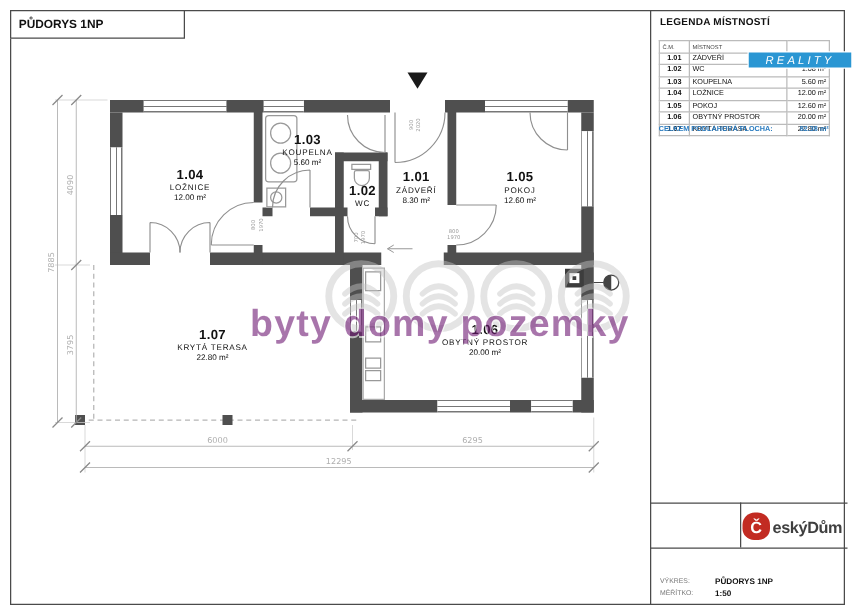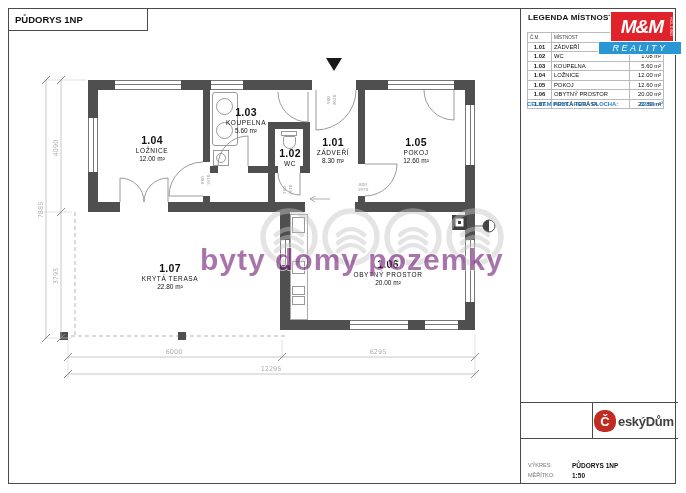--- a/index.html
+++ b/index.html
@@ -294,21 +294,20 @@
           <td>KRYTÁ TERASA</td>
           <td class="c-area">22.80 m²</td>
         </tr>
   </tbody>
     </table>
   <div class="abs legend-total">
     <span class="tv">82.38 m²</span>
     <span>CELKEM PODLAHOVÁ PLOCHA:</span>
   </div>
 
-  <div class="abs mm-red">M&amp;M</div>
   <div class="abs mm-side">HOLDING</div>
   <div class="abs mm-blue">REALITY</div>
 
   <div class="abs tb-line" style="left:520px;top:402px;width:158px;height:1px"></div>
   <div class="abs tb-line" style="left:592px;top:402px;width:1px;height:36px"></div>
   <div class="abs tb-line" style="left:520px;top:438px;width:158px;height:1px"></div>
   <div class="abs cd-logo">
     <div class="cd-icon">Č</div>
     <div class="cd-text">eskýDům</div>
   </div>

